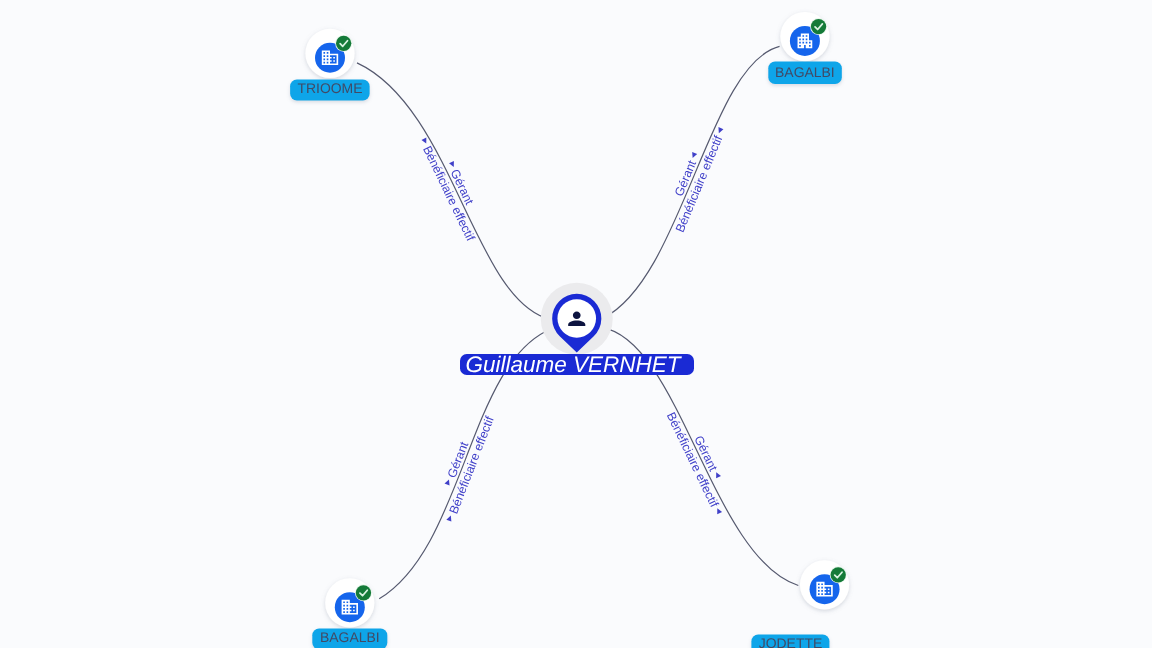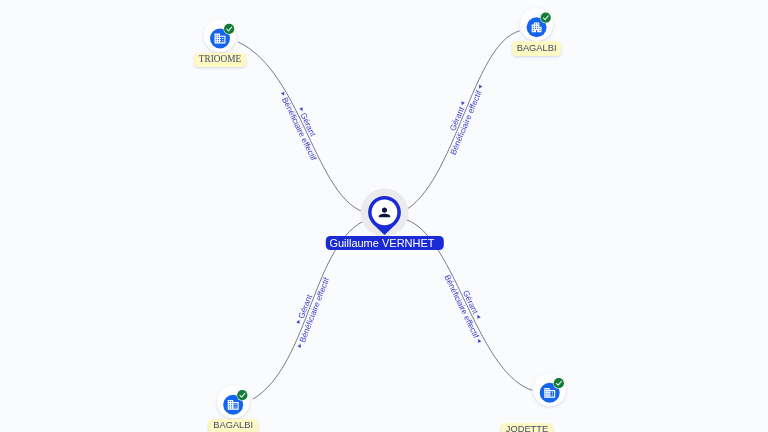--- a/index.html
+++ b/index.html
@@ -4,26 +4,26 @@
 <title>Relations graph</title>
 <style>
   html,body{margin:0;padding:0;}
   body{width:768px;height:432px;overflow:hidden;background:#fafbfd;
        font-family:"Liberation Sans",sans-serif;-webkit-font-smoothing:antialiased;}
   #stage{position:relative;width:768px;height:432px;background:#fafbfd;}
   svg#g{position:absolute;left:0;top:0;width:768px;height:432px;overflow:visible;
         transform:translateZ(0);}
   .edge{fill:none;stroke:#55596f;stroke-width:.8;}
   .elabel{font-size:8.2px;fill:#4141c9;font-family:"Liberation Sans",sans-serif;}
-  .pill{position:absolute;transform:translate(-50%,0) translateZ(0);background:#fef9c3;
+  .pill{position:absolute;transform:translate(-50%,0) translateZ(0);background:#0ea5e9;
         border-radius:4.5px;padding:2.4px 4.9px;font-size:9.3px;color:#414a66;
         white-space:nowrap;box-shadow:0 1.2px 2.6px rgba(120,130,155,.26);
         line-height:9.5px;}
   .pill.center{background:#1a2ad4;color:#ffffff;border-radius:4.5px;
-        font-size:11px;padding:2.6px 9.2px 2.6px 4.1px;box-shadow:none;line-height:9.2px;}
+        font-size:15px;padding:2.6px 9.2px 2.6px 4.1px;box-shadow:none;line-height:9.2px;font-style:italic;}
 </style>
 </head>
 <body>
 
 <div id="stage">
   <svg id="g" viewBox="0 0 768 432">
     <defs>
       <filter id="shsoft" x="-60%" y="-60%" width="220%" height="220%">
         <feDropShadow dx="0" dy="1" stdDeviation="1.4" flood-color="#7b8399" flood-opacity="0.30"></feDropShadow>
       </filter>
@@ -121,18 +121,18 @@
         <g>
           <circle cx="384.5" cy="212.5" r="24" fill="#ebebed"></circle>
           <path d="M 373.1609506803737 224.14845814977974 A 16.4 16.4 0 1 1 395.8390493196263 224.14845814977974 L 384.5 235 Z" fill="#1a2ad4"></path>
           <circle cx="384.5" cy="212.3" r="12.85" fill="#ffffff"></circle>
           <g transform="translate(377.78,204.68) scale(0.56)">
             <path fill="#0d1440" d="M12 5.2c2.55 0 4.6 2.06 4.6 4.6s-2.05 4.6-4.6 4.6-4.6-2.06-4.6-4.6 2.05-4.6 4.6-4.6zM12 16c-5.6 0-10.2 2.1-10.2 4.7V22.6h20.4v-1.9c0-2.6-4.6-4.7-10.2-4.7z"></path>
           </g>
         </g>
       </g>
   </svg>
-<div class="pill" style="left: 220px; top: 52.6px; font-family: Liberation Serif, serif;"><span>TRIOOME</span></div>
+<div class="pill" style="left: 220px; top: 52.6px;"><span>TRIOOME</span></div>
     <div class="pill" style="left: 536.6px; top: 41.4px;"><span>BAGALBI</span></div>
     <div class="pill" style="left: 233.2px; top: 418.9px;"><span>BAGALBI</span></div>
     <div class="pill" style="left: 527px; top: 406.9px; margin-top: 16px;"><span>JODETTE</span></div>
     <div class="pill center" style="left: 384.5px; top: 236px;"><span>Guillaume VERNHET</span></div>
   </div>
 
 </body></html>

